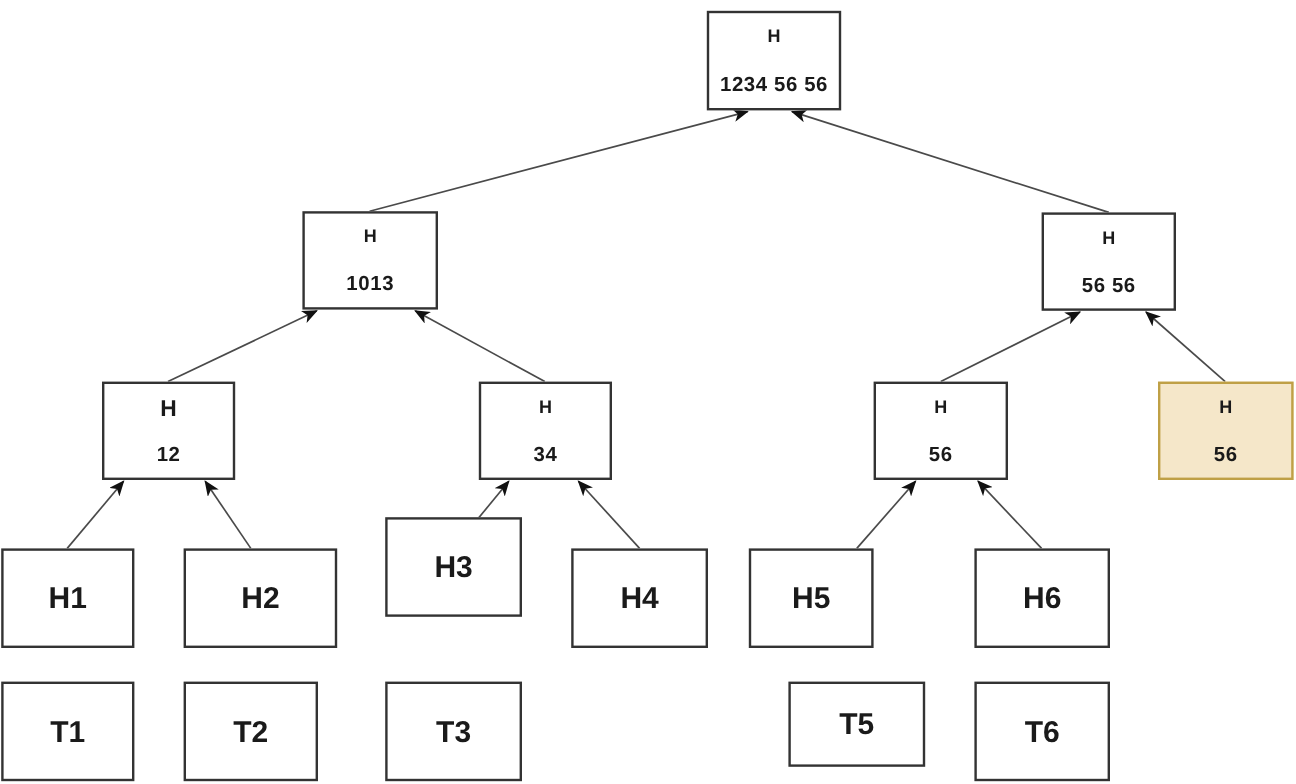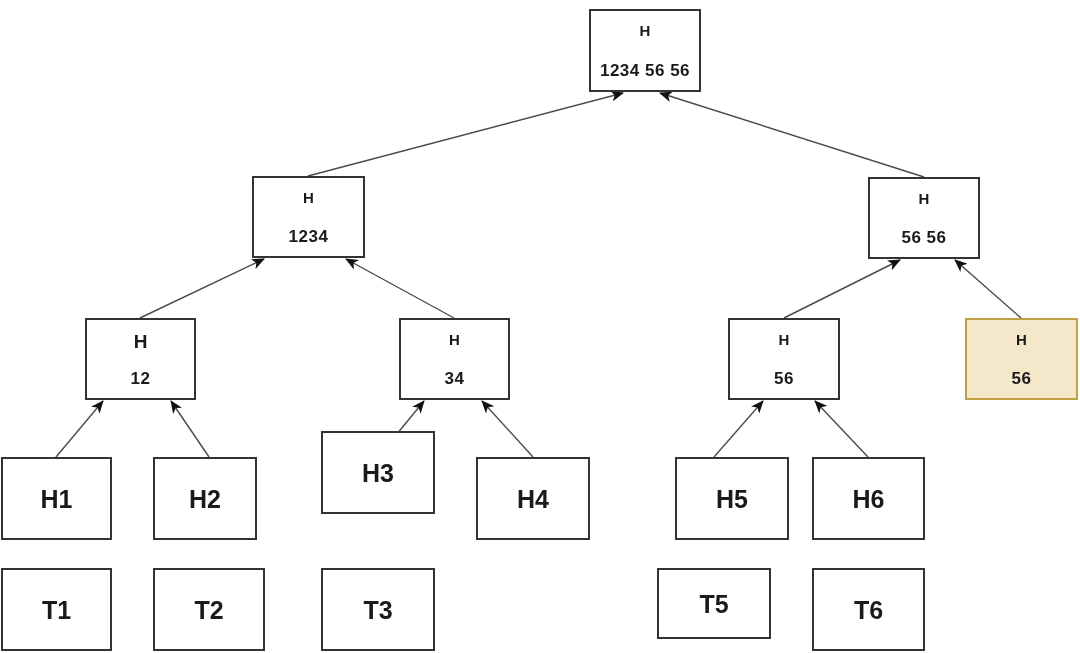--- a/index.html
+++ b/index.html
@@ -93,21 +93,21 @@
     <line x1="868" y1="457" x2="815" y2="401" marker-end="url(#ah)"></line>
   </svg>
 
   <div class="node" style="left:589px;top:9px;width:112px;height:83px">
     <span class="l1">H</span>
     <span class="l2">1234 56 56</span>
   </div>
 
   <div class="node" style="left:252px;top:176px;width:113px;height:82px">
     <span class="l1">H</span>
-    <span class="l2">1234</span>
+    <span class="l2">1013</span>
   </div>
   <div class="node" style="left:868px;top:177px;width:112px;height:82px">
     <span class="l1">H</span>
     <span class="l2">56 56</span>
   </div>
 
   <div class="node" style="left:85px;top:318px;width:111px;height:82px">
     <span class="l1 big-h">H</span>
     <span class="l2">12</span>
   </div>
@@ -120,30 +120,30 @@
     <span class="l2">56</span>
   </div>
   <div class="node highlight" style="left:965px;top:318px;width:113px;height:82px">
     <span class="l1">H</span>
     <span class="l2">56</span>
   </div>
 
   <div class="node leaf" style="left:1px;top:457px;width:111px;height:83px">
     <span class="label">H1</span>
   </div>
-  <div class="node leaf" style="left:153px;top:457px;width:104px;height:83px">
+  <div class="node leaf" style="left:153px;top:457px;width:128px;height:83px">
     <span class="label">H2</span>
   </div>
   <div class="node leaf" style="left:321px;top:431px;width:114px;height:83px">
     <span class="label">H3</span>
   </div>
   <div class="node leaf" style="left:476px;top:457px;width:114px;height:83px">
     <span class="label">H4</span>
   </div>
-  <div class="node leaf" style="left:675px;top:457px;width:114px;height:83px">
+  <div class="node leaf" style="left:624px;top:457px;width:104px;height:83px">
     <span class="label">H5</span>
   </div>
   <div class="node leaf" style="left:812px;top:457px;width:113px;height:83px">
     <span class="label">H6</span>
   </div>
 
   <div class="node leaf" style="left:1px;top:568px;width:111px;height:83px">
     <span class="label">T1</span>
   </div>
   <div class="node leaf" style="left:153px;top:568px;width:112px;height:83px">

